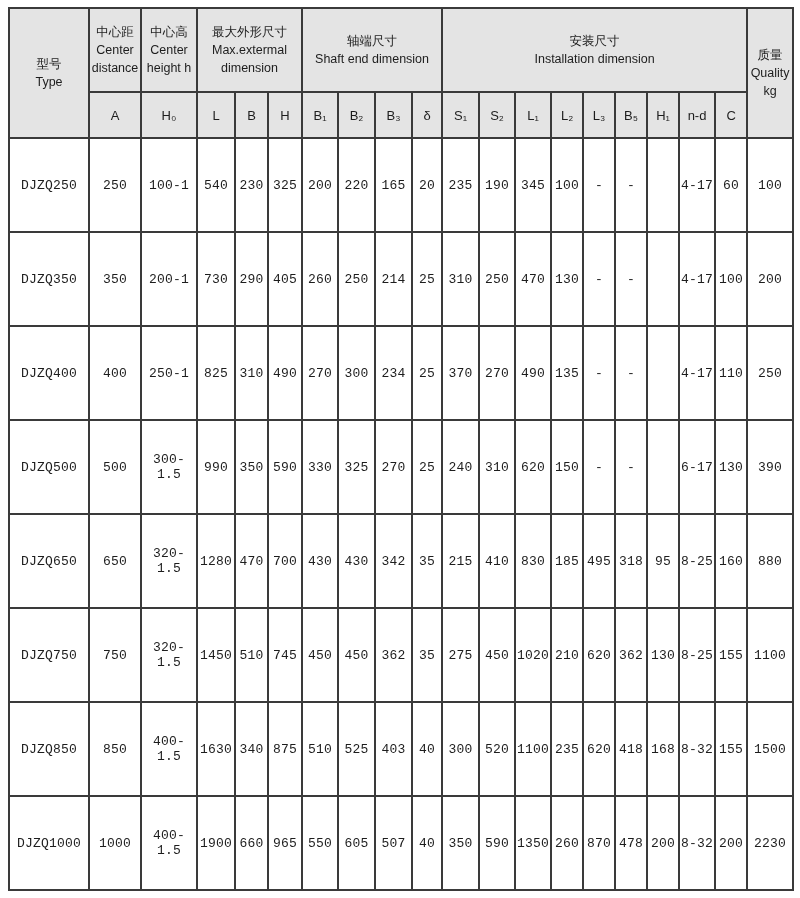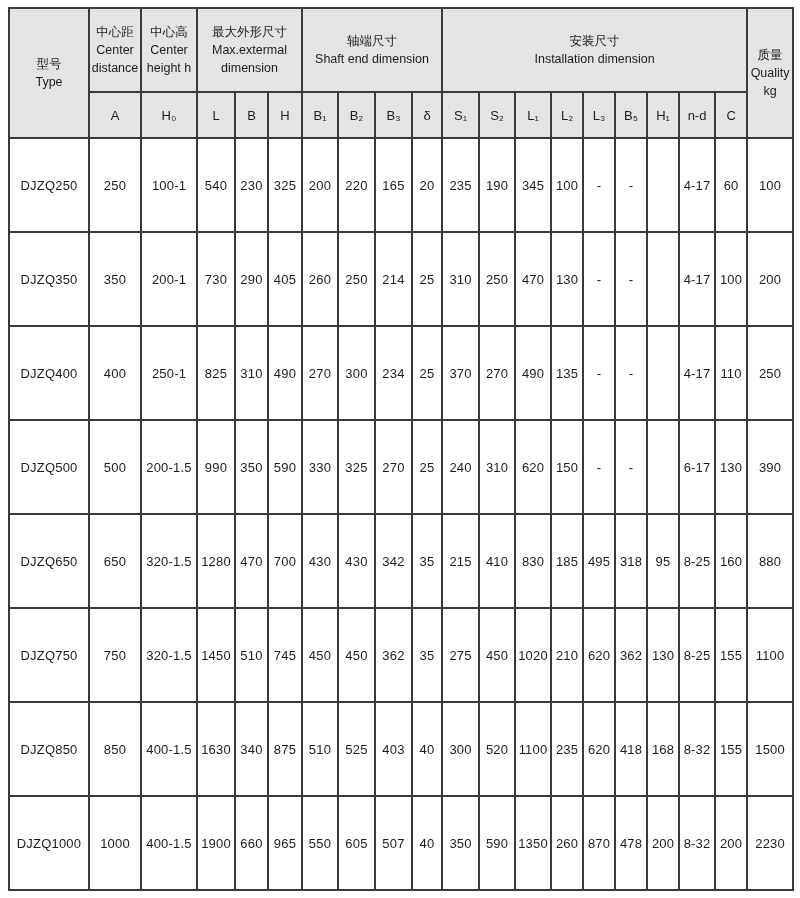--- a/index.html
+++ b/index.html
@@ -30,21 +30,21 @@
     overflow: hidden;
   }
   thead th {
     background: #e4e4e4;
     font-weight: normal;
   }
   tr.group-row { height: 84px; }
   tr.group-row th { font-size: 12.5px; line-height: 1.45; }
   tr.sub-row { height: 46px; }
   tr.sub-row th { font-size: 13px; }
-  tbody tr { height: 94px; }
+  tbody tr { height: 94px; font-family: Liberation Mono, monospace; }
   tbody td {
     background: #ffffff;
     font-size: 13px;
     letter-spacing: 0.2px;
   }
   .zh-line { font-size: 12.5px; }
   .en-line { font-size: 12.5px; }
 </style>
 </head>
 <body>
@@ -189,21 +189,21 @@
           <td>-</td>
           <td>-</td>
           <td></td>
           <td>4-17</td>
           <td>110</td>
           <td>250</td>
         </tr>
         <tr>
           <td>DJZQ500</td>
           <td>500</td>
-          <td>200-1.5</td>
+          <td>300-1.5</td>
           <td>990</td>
           <td>350</td>
           <td>590</td>
           <td>330</td>
           <td>325</td>
           <td>270</td>
           <td>25</td>
           <td>240</td>
           <td>310</td>
           <td>620</td>

